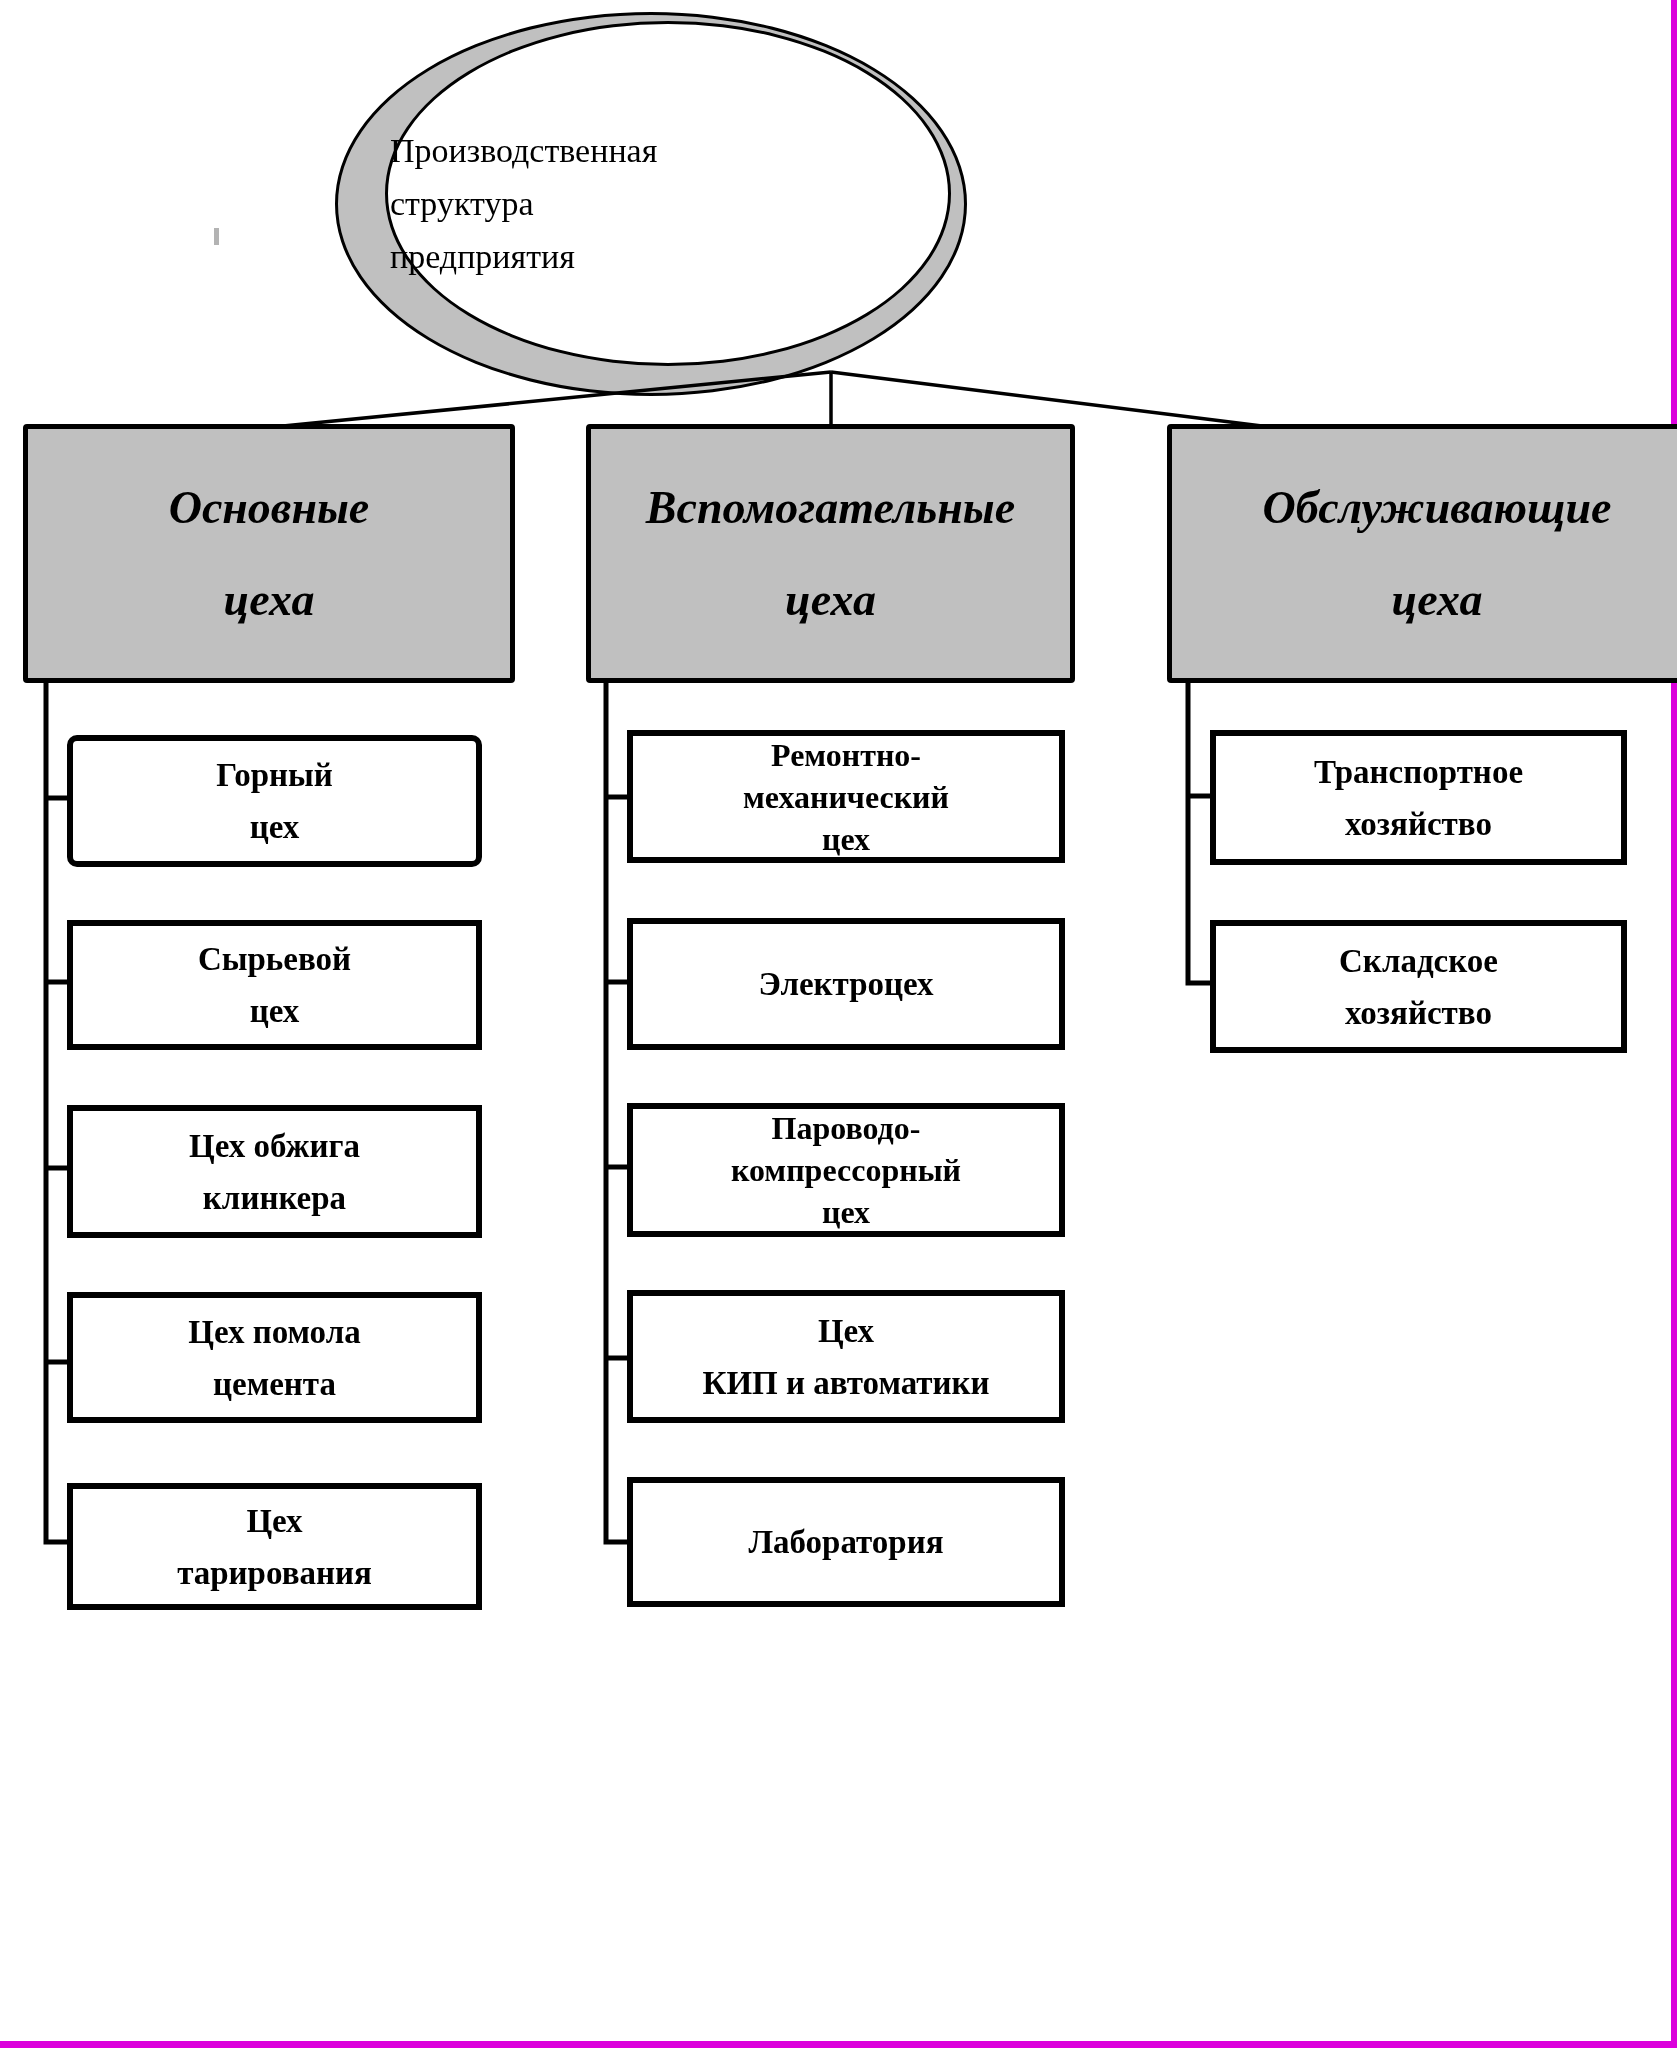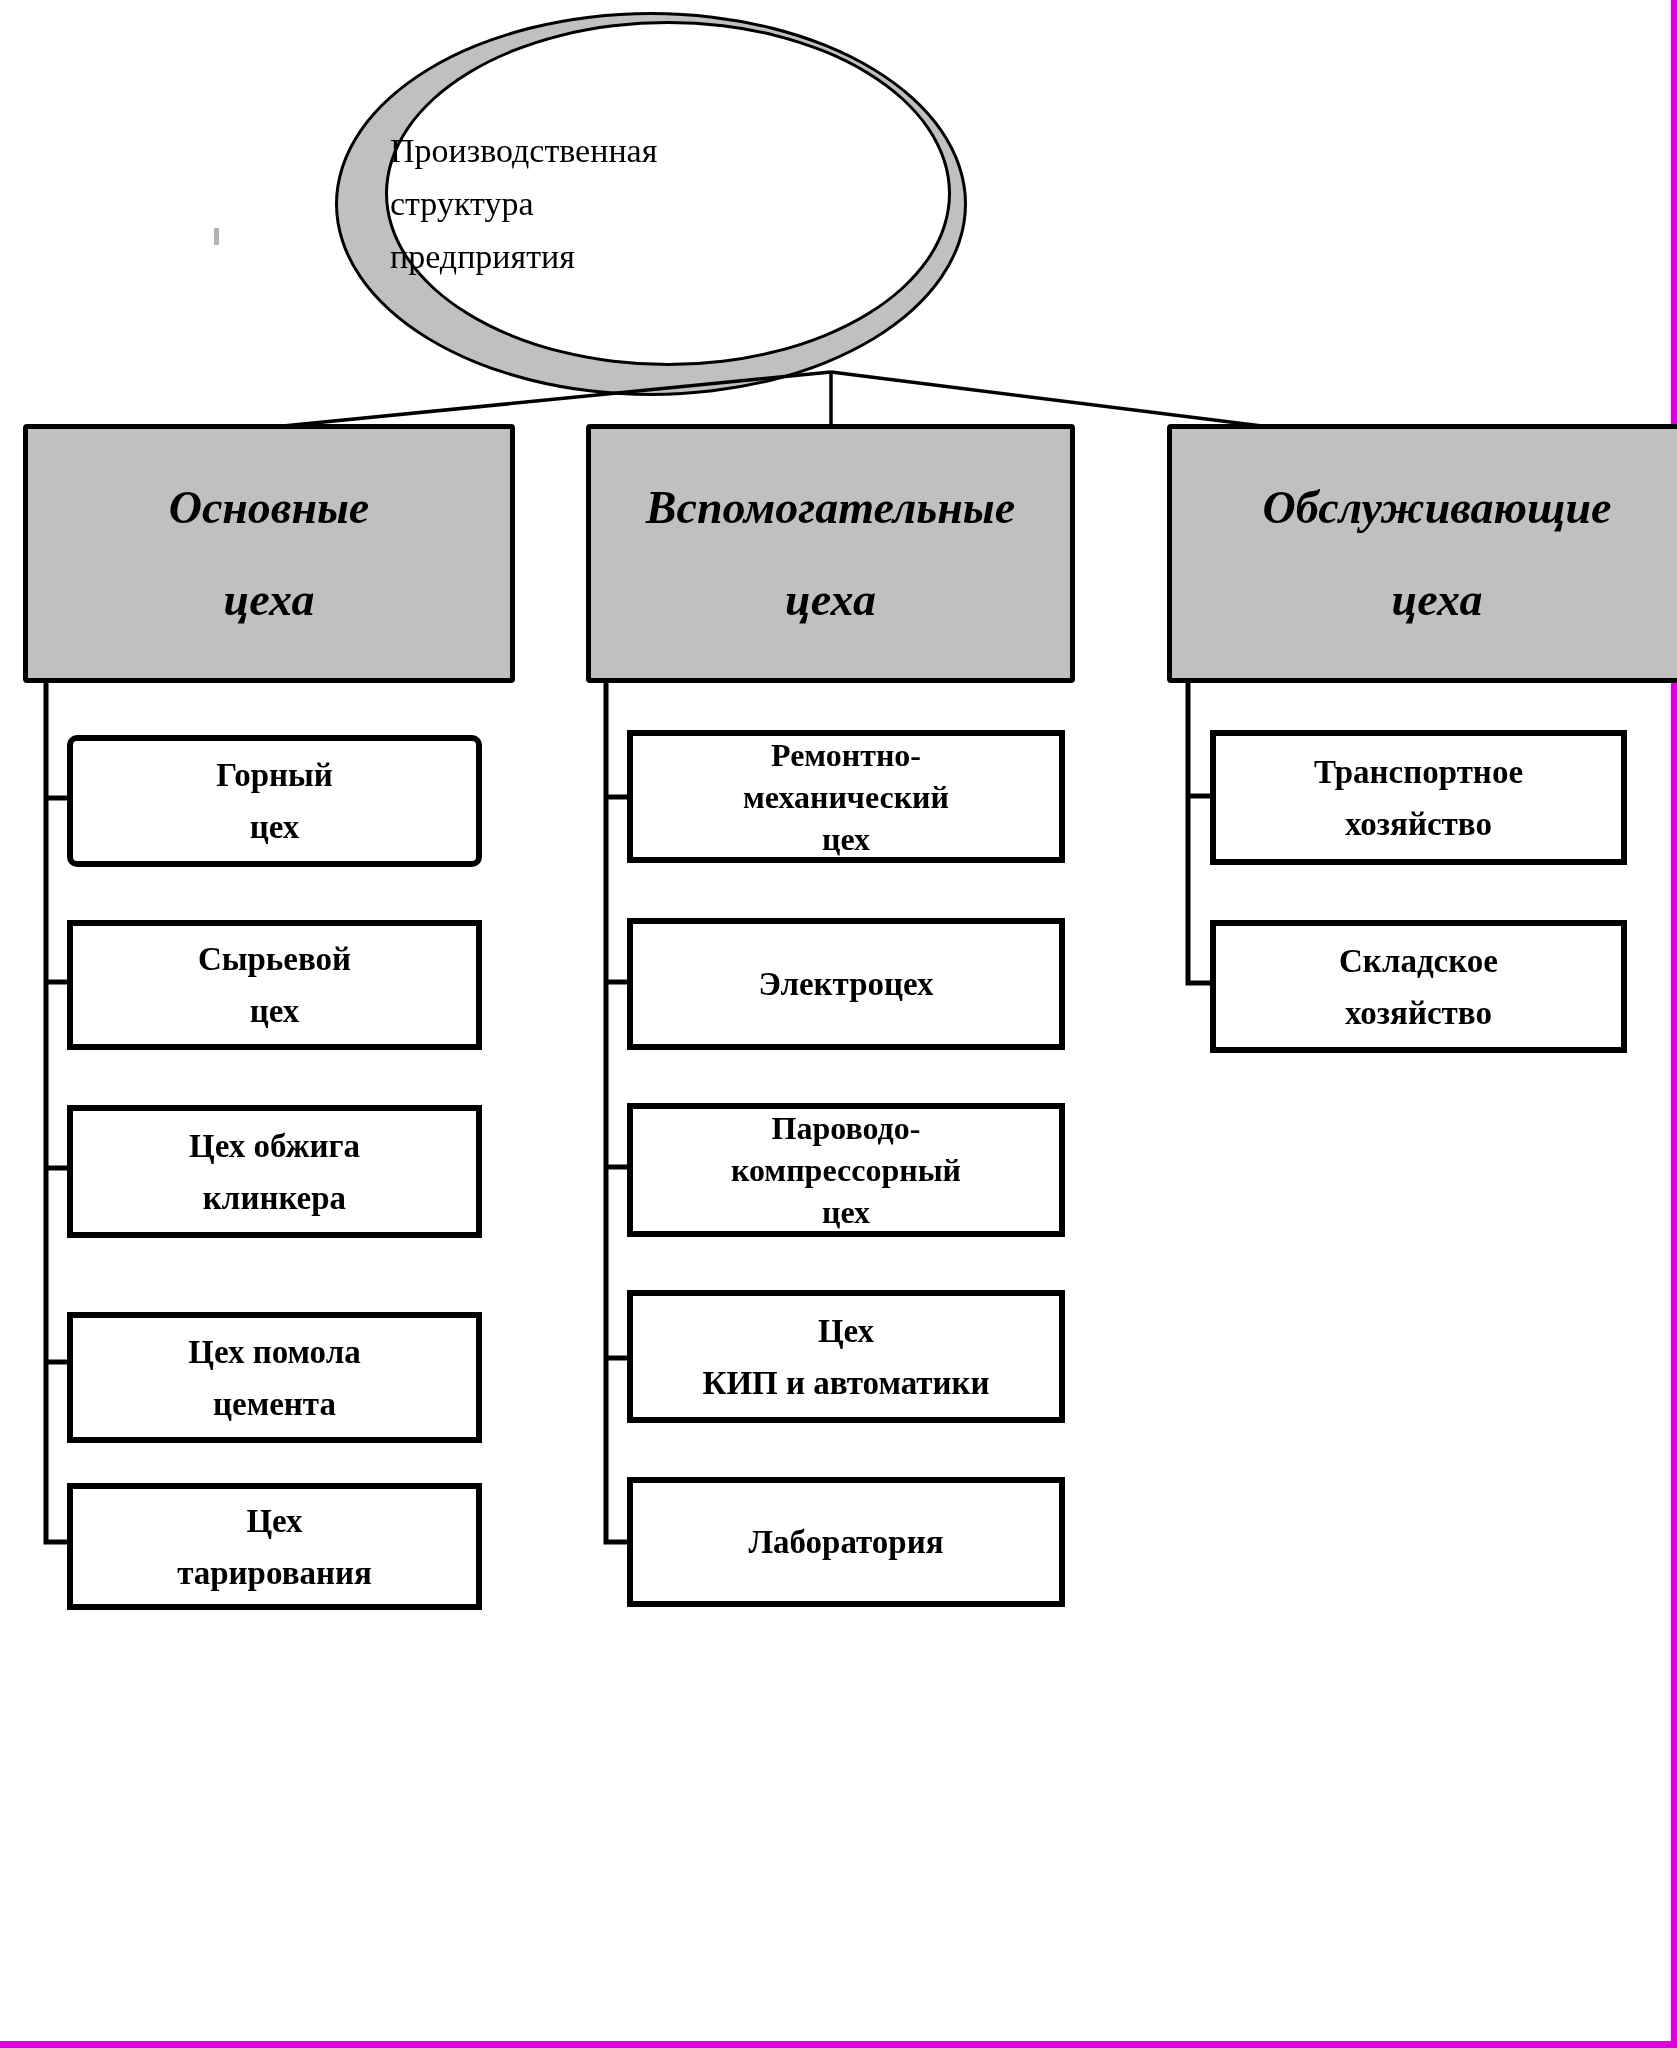--- a/index.html
+++ b/index.html
@@ -101,21 +101,21 @@
 цеха</div>
   <div class="header h-right">Обслуживающие
 цеха</div>
 
   <div class="child col-l" style="top:735px;  height:132px;border-radius:10px;">Горный
 цех</div>
   <div class="child col-l" style="top:920px;  height:130px;">Сырьевой
 цех</div>
   <div class="child col-l" style="top:1105px; height:133px;">Цех обжига
 клинкера</div>
-  <div class="child col-l" style="top:1292px; height:131px;margin-top:20px;">Цех помола
+  <div class="child col-l" style="top:1292px; height:131px;">Цех помола
 цемента</div>
   <div class="child col-l" style="top:1483px; height:127px;">Цех
 тарирования</div>
 
   <div class="child col-m tight" style="top:730px;  height:133px;">Ремонтно-
 механический
 цех</div>
   <div class="child col-m" style="top:918px;  height:132px;">Электроцех</div>
   <div class="child col-m tight" style="top:1103px; height:134px;">Пароводо-
 компрессорный

